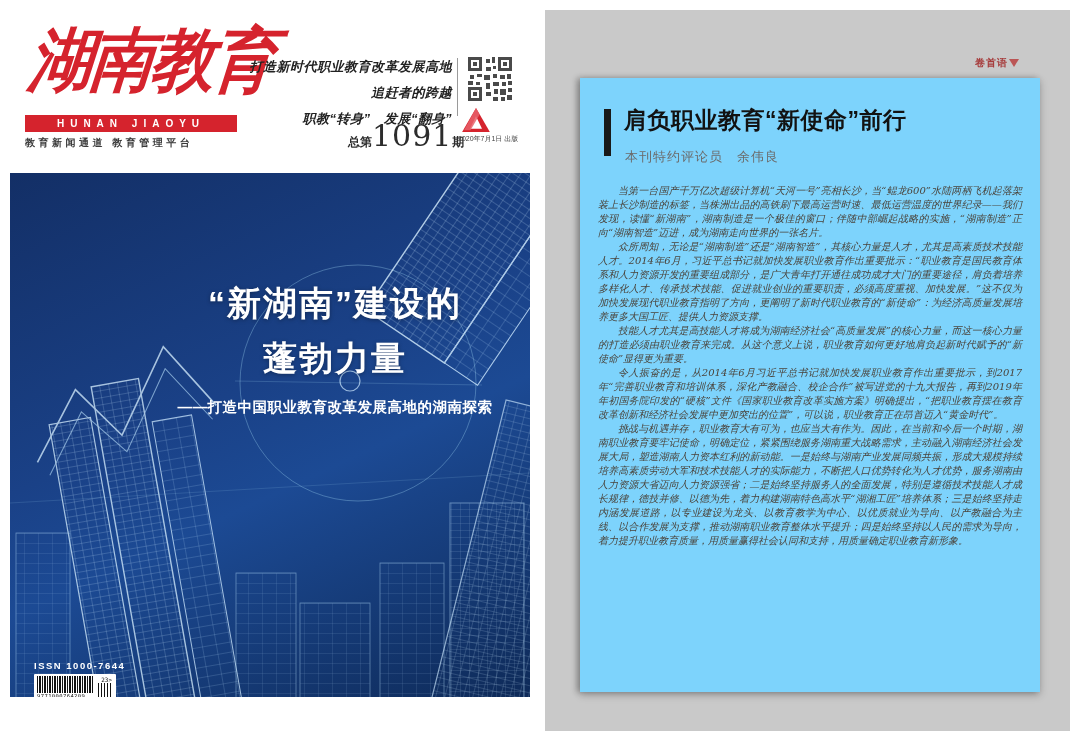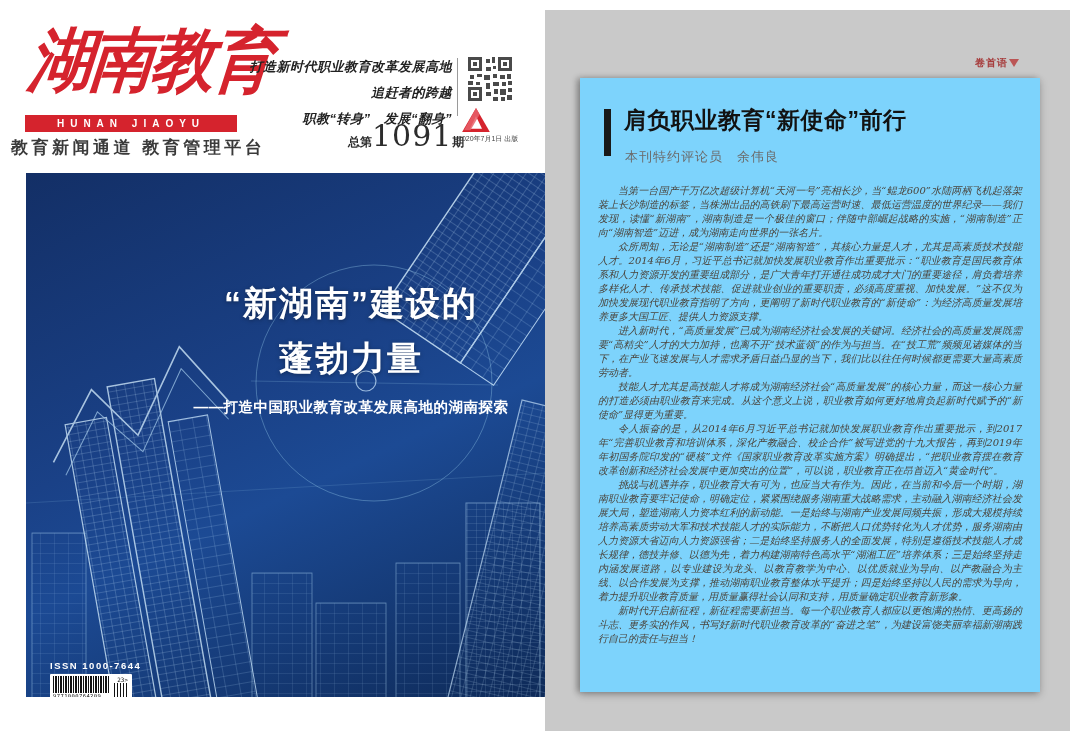--- a/index.html
+++ b/index.html
@@ -10,33 +10,33 @@
   
   .cover{position:absolute;left:10px;top:10px;width:520px;height:721px;background:#fff;}
   .masthead{position:absolute;left:0;top:0;width:520px;height:163px;background:#fff;}
   .calligraphy{position:absolute;left:14px;top:2px;width:280px;height:104px;
                font-family:"DejaVu Serif",serif;font-style:italic;font-weight:700;
                font-size:64px;line-height:104px;color:#d5232d;letter-spacing:-3px;
                transform:skewX(-5deg) scaleY(1.08);transform-origin:left bottom;white-space:nowrap;}
   .redbar{position:absolute;left:15px;top:105px;width:212px;height:17px;background:#d5232d;
           color:#fff;font-weight:700;font-size:10px;line-height:17px;text-align:center;
           letter-spacing:6px;overflow:hidden;white-space:nowrap;}
-  .tagline{position:absolute;left:1px;top:126px;width:252px;font-size:17px;color:#3a3a3a;
+  .tagline{position:absolute;left:15px;top:126px;width:252px;font-size:10px;color:#3a3a3a;
            letter-spacing:3.5px;white-space:nowrap;font-weight:600;}
   .slogans{position:absolute;right:78px;top:48px;text-align:right;color:#222;font-style:italic;}
   .slogans div{font-size:13px;font-weight:700;margin-bottom:8px;letter-spacing:0.5px;white-space:nowrap;}
   .mast-divider{position:absolute;left:447px;top:48px;width:1px;height:58px;background:#9a9a9a;}
   .qr{position:absolute;left:456px;top:45px;width:48px;height:48px;}
   .issue-row{position:absolute;left:338px;top:108px;white-space:nowrap;color:#2c2c2c;}
   .issue-prefix,.issue-suffix{font-size:12px;font-weight:600;vertical-align:baseline;}
   .issue-number{font-family:"DejaVu Serif",serif;font-size:30px;font-weight:400;letter-spacing:1px;}
   .issue-date{position:absolute;left:448px;top:124px;width:70px;font-size:7px;color:#444;white-space:nowrap;}
   .brand-a{position:absolute;left:452px;top:98px;width:28px;height:24px;}
 
-  .hero{position:absolute;left:16px;top:163px;width:520px;height:524px;overflow:hidden;
+  .hero{position:absolute;left:0;top:163px;width:520px;height:524px;overflow:hidden;
         background:linear-gradient(155deg,#132f66 0%,#1a4187 42%,#1c4a94 58%,#0e2а58 100%);
         background:linear-gradient(155deg,#132f66 0%,#1a4187 42%,#1c4a94 58%,#0e2a58 100%);}
   .hero svg{position:absolute;left:0;top:0;}
   .hero-title{position:absolute;left:130px;top:108px;width:390px;text-align:center;color:#ffffff;}
   .hero-title .l1,.hero-title .l2{font-size:34px;font-weight:800;letter-spacing:2px;
         text-shadow:0 1px 4px rgba(0,0,0,0.35);white-space:nowrap;}
   .hero-title .l2{margin-top:9px;}
   .hero-title .sub{margin-top:16px;font-size:14.5px;font-weight:700;letter-spacing:0.5px;white-space:nowrap;}
 
   .issn-label{position:absolute;left:24px;top:487px;color:#fff;font-size:9.5px;font-weight:700;
@@ -206,21 +206,19 @@
     </div>
 
     <div class="page">
       <div class="title-bar"></div>
       <div class="article-title">肩负职业教育“新使命”前行</div>
       <div class="byline">本刊特约评论员　余伟良</div>
 
       <div class="body-text">
           <p>当第一台国产千万亿次超级计算机“天河一号”亮相长沙，当“鲲龙600”水陆两栖飞机起落架装上长沙制造的标签，当株洲出品的高铁刷下最高运营时速、最低运营温度的世界纪录——我们发现，读懂“新湖南”，湖南制造是一个极佳的窗口；伴随中部崛起战略的实施，“湖南制造”正向“湖南智造”迈进，成为湖南走向世界的一张名片。</p>
           <p>众所周知，无论是“湖南制造”还是“湖南智造”，其核心力量是人才，尤其是高素质技术技能人才。2014年6月，习近平总书记就加快发展职业教育作出重要批示：“职业教育是国民教育体系和人力资源开发的重要组成部分，是广大青年打开通往成功成才大门的重要途径，肩负着培养多样化人才、传承技术技能、促进就业创业的重要职责，必须高度重视、加快发展。”这不仅为加快发展现代职业教育指明了方向，更阐明了新时代职业教育的“新使命”：为经济高质量发展培养更多大国工匠、提供人力资源支撑。</p>
-          <p>进入新时代，“高质量发展”已成为湖南经济社会发展的关键词。经济社会的高质量发展既需要“高精尖”人才的大力加持，也离不开“技术蓝领”的作为与担当。在“技工荒”频频见诸媒体的当下，在产业飞速发展与人才需求矛盾日益凸显的当下，我们比以往任何时候都更需要大量高素质劳动者。</p>
           <p>技能人才尤其是高技能人才将成为湖南经济社会“高质量发展”的核心力量，而这一核心力量的打造必须由职业教育来完成。从这个意义上说，职业教育如何更好地肩负起新时代赋予的“新使命”显得更为重要。</p>
           <p>令人振奋的是，从2014年6月习近平总书记就加快发展职业教育作出重要批示，到2017年“完善职业教育和培训体系，深化产教融合、校企合作”被写进党的十九大报告，再到2019年年初国务院印发的“硬核”文件《国家职业教育改革实施方案》明确提出，“把职业教育摆在教育改革创新和经济社会发展中更加突出的位置”，可以说，职业教育正在昂首迈入“黄金时代”。</p>
           <p>挑战与机遇并存，职业教育大有可为，也应当大有作为。因此，在当前和今后一个时期，湖南职业教育要牢记使命，明确定位，紧紧围绕服务湖南重大战略需求，主动融入湖南经济社会发展大局，塑造湖南人力资本红利的新动能。一是始终与湖南产业发展同频共振，形成大规模持续培养高素质劳动大军和技术技能人才的实际能力，不断把人口优势转化为人才优势，服务湖南由人力资源大省迈向人力资源强省；二是始终坚持服务人的全面发展，特别是遵循技术技能人才成长规律，德技并修、以德为先，着力构建湖南特色高水平“湖湘工匠”培养体系；三是始终坚持走内涵发展道路，以专业建设为龙头、以教育教学为中心、以优质就业为导向、以产教融合为主线、以合作发展为支撑，推动湖南职业教育整体水平提升；四是始终坚持以人民的需求为导向，着力提升职业教育质量，用质量赢得社会认同和支持，用质量确定职业教育新形象。</p>
-          <p>新时代开启新征程，新征程需要新担当。每一个职业教育人都应以更饱满的热情、更高扬的斗志、更务实的作风，书写好新时代职业教育改革的“奋进之笔”，为建设富饶美丽幸福新湖南践行自己的责任与担当！</p>
         </div>
     </div>
   </div>
 </div>
 
 </body></html>

